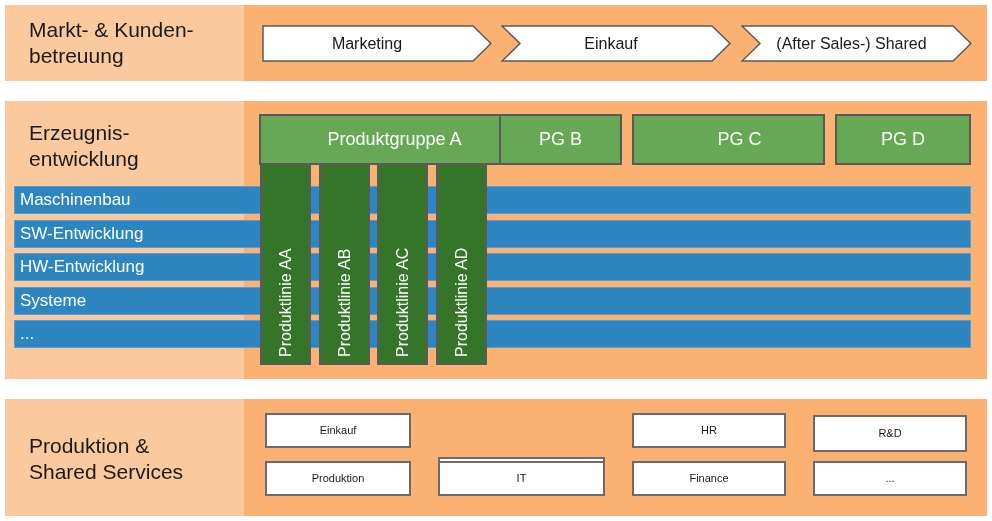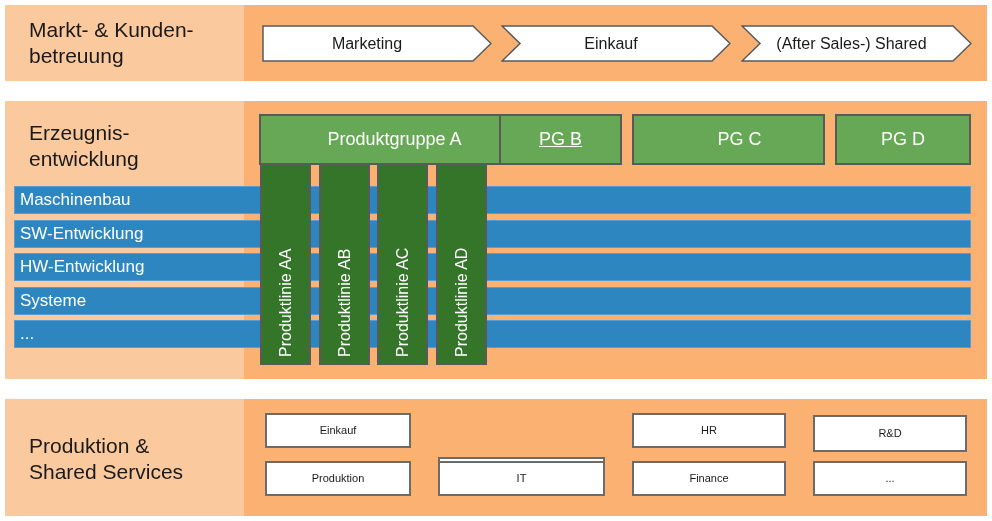--- a/index.html
+++ b/index.html
@@ -47,21 +47,21 @@
     </svg>
   <span>(After Sales-) Shared</span>
 </div>
 
 <div class="band-left" style="left:5px;top:101px;width:240px;height:278px;"></div>
 <div class="band-right" style="left:244px;top:101px;width:743px;height:278px;"></div>
 <div class="band-title" style="top:120px;">Erzeugnis-
 entwicklung</div>
 
 <div class="pg" style="left:259px;width:271px;">Produktgruppe A</div>
-<div class="pg" style="left:499px;width:123px;text-decoration:underline;">PG B</div>
+<div class="pg" style="left:499px;width:123px;">PG B</div>
 <div class="pg" style="left:632px;width:193px;padding-left:22px;">PG C</div>
 <div class="pg" style="left:835px;width:136px;">PG D</div>
 
 <div class="discipline" style="top:186px;">Maschinenbau</div>
 <div class="discipline" style="top:220px;">SW-Entwicklung</div>
 <div class="discipline" style="top:253px;">HW-Entwicklung</div>
 <div class="discipline" style="top:287px;">Systeme</div>
 <div class="discipline" style="top:320px;">...</div>
 
 <div class="pline" style="left:260px;">

